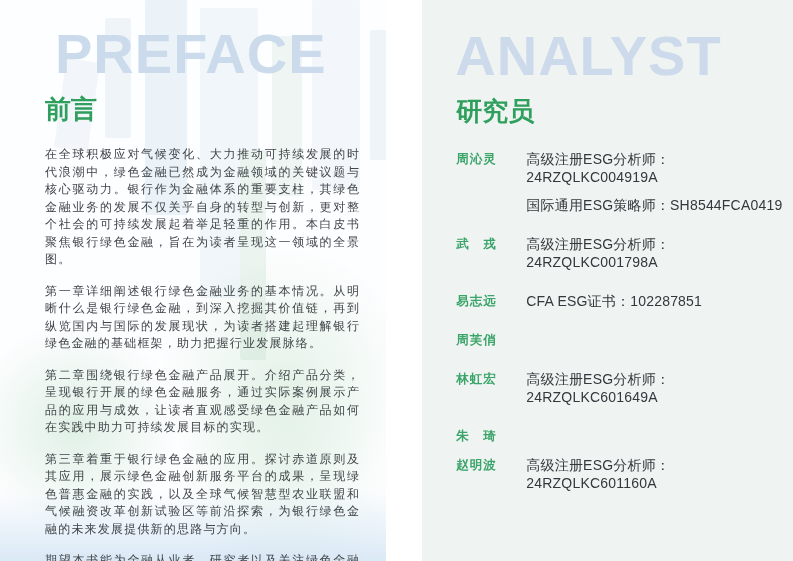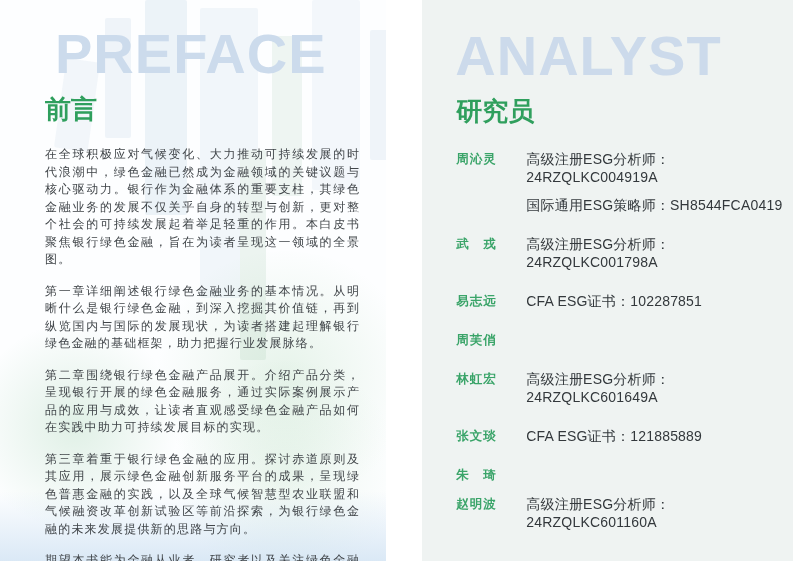--- a/index.html
+++ b/index.html
@@ -116,26 +116,20 @@
         <span class="aname">周芙俏</span>
       </div>
 
       <div class="arow">
         <span class="aname">林虹宏</span>
         <div class="acerts">
           <div class="acert">高级注册ESG分析师：24RZQLKC601649A</div>
         </div>
       </div>
 
-      <div class="arow">
-        <span class="aname">张文琰</span>
-        <div class="acerts">
-          <div class="acert">CFA ESG证书：121885889</div>
-        </div>
-      </div>
 
       <div class="arow empty">
         <span class="aname">朱　琦</span>
         <div class="acerts"></div>
       </div>
 
       <div class="arow">
         <span class="aname">赵明波</span>
         <div class="acerts">
           <div class="acert">高级注册ESG分析师：24RZQLKC601160A</div>

